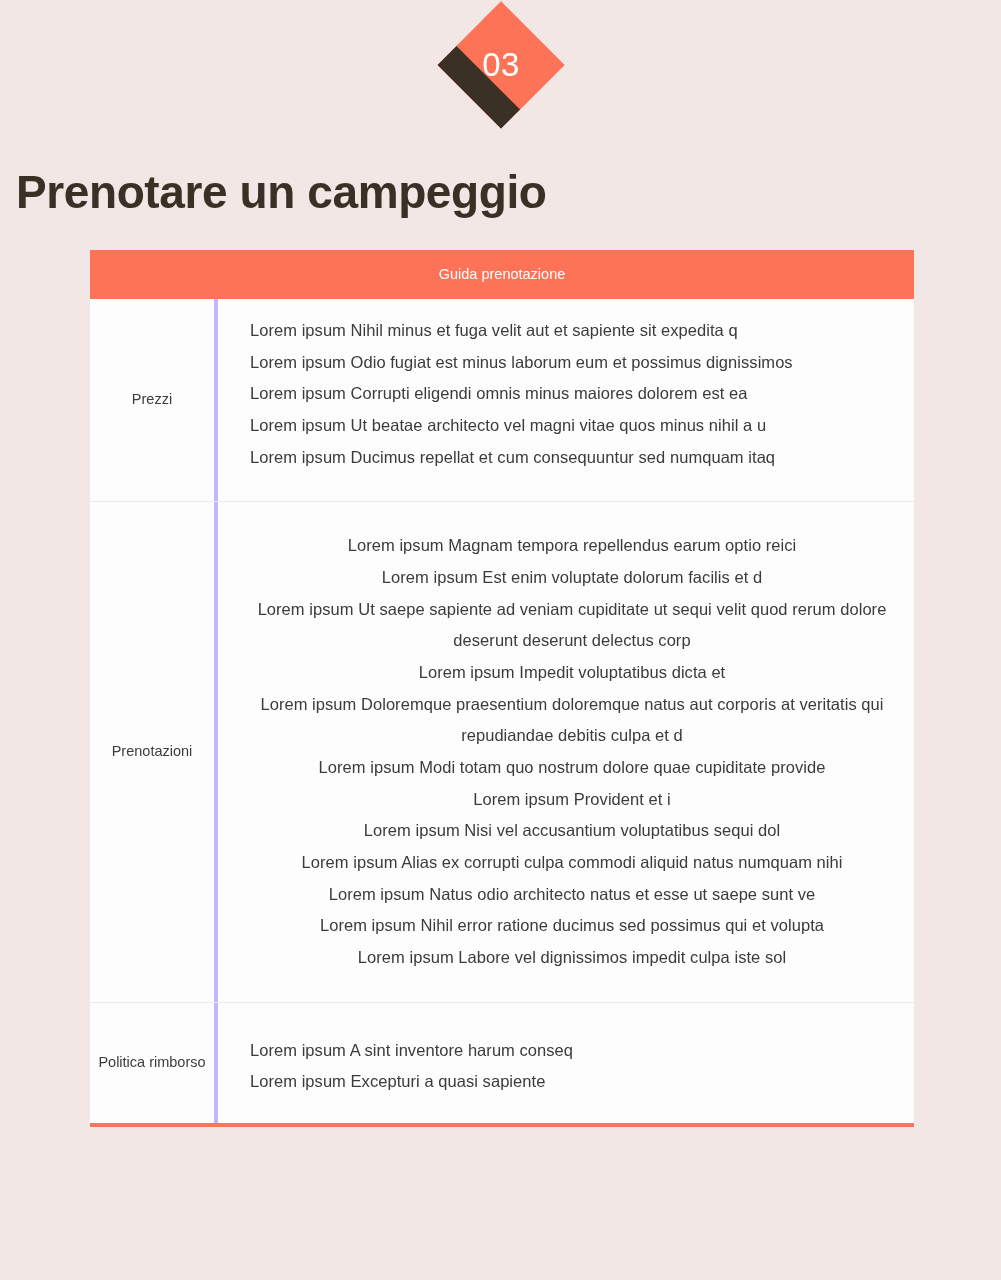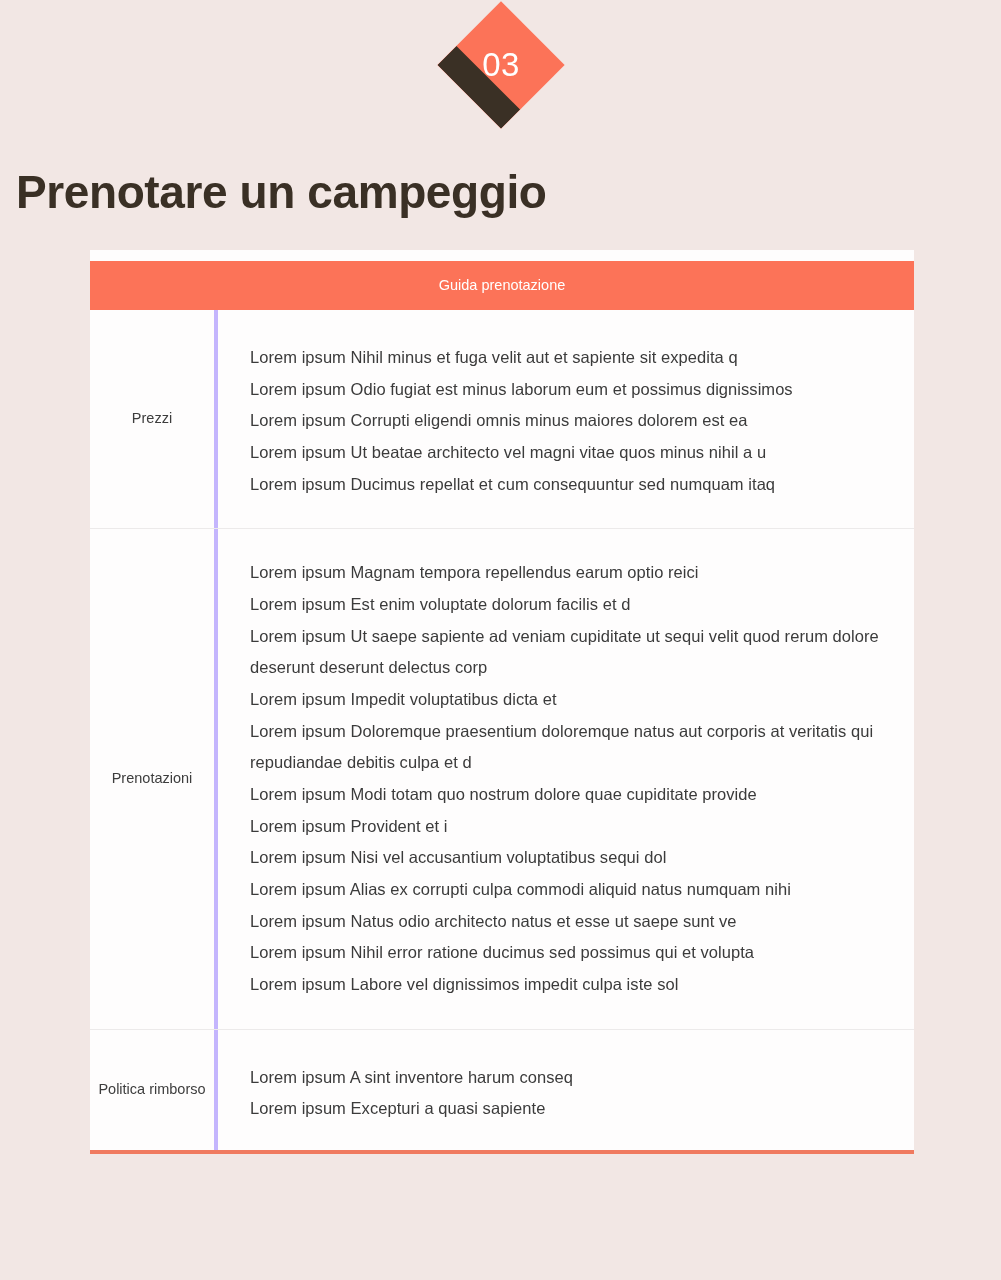--- a/index.html
+++ b/index.html
@@ -92,21 +92,20 @@
     border-bottom: 4px solid #f07a5f;
     box-sizing: border-box;
   }
   .table-head {
     background: #fc7358;
     color: #ffffff;
     text-align: center;
     font-size: 14.5px;
     padding: 16px 10px 17px 10px;
     box-sizing: border-box;
-    margin-top: 11px;
   }
   .row {
     display: flex;
     align-items: stretch;
     border-bottom: 1px solid #eceaea;
     background: #fefdfd;
   }
   .row:last-of-type {
     border-bottom: none;
   }
@@ -131,22 +130,22 @@
     display: flex;
     flex-direction: column;
     justify-content: center;
   }
   .cell-body .item {
     font-size: 16.5px;
     color: #3b3b3b;
     line-height: 1.92;
     letter-spacing: 0.05px;
   }
-  .r1 .cell-body { padding-top: 32px; padding-bottom: 28px; }
-  .r2 .cell-body { padding-top: 28px; padding-bottom: 28px; }
+  .r1 .cell-body { padding-top: 16px; padding-bottom: 28px; }
+  .r2 .cell-body { padding-top: 28px; padding-bottom: 28px; text-align: center; }
   .r3 .cell-body { padding-top: 32px; padding-bottom: 25px; }
 </style>
 </head>
 <body>
 
 <div class="slide">
 
   <div class="badge-wrap">
     <div class="badge">
       <div class="badge-dark"></div>

